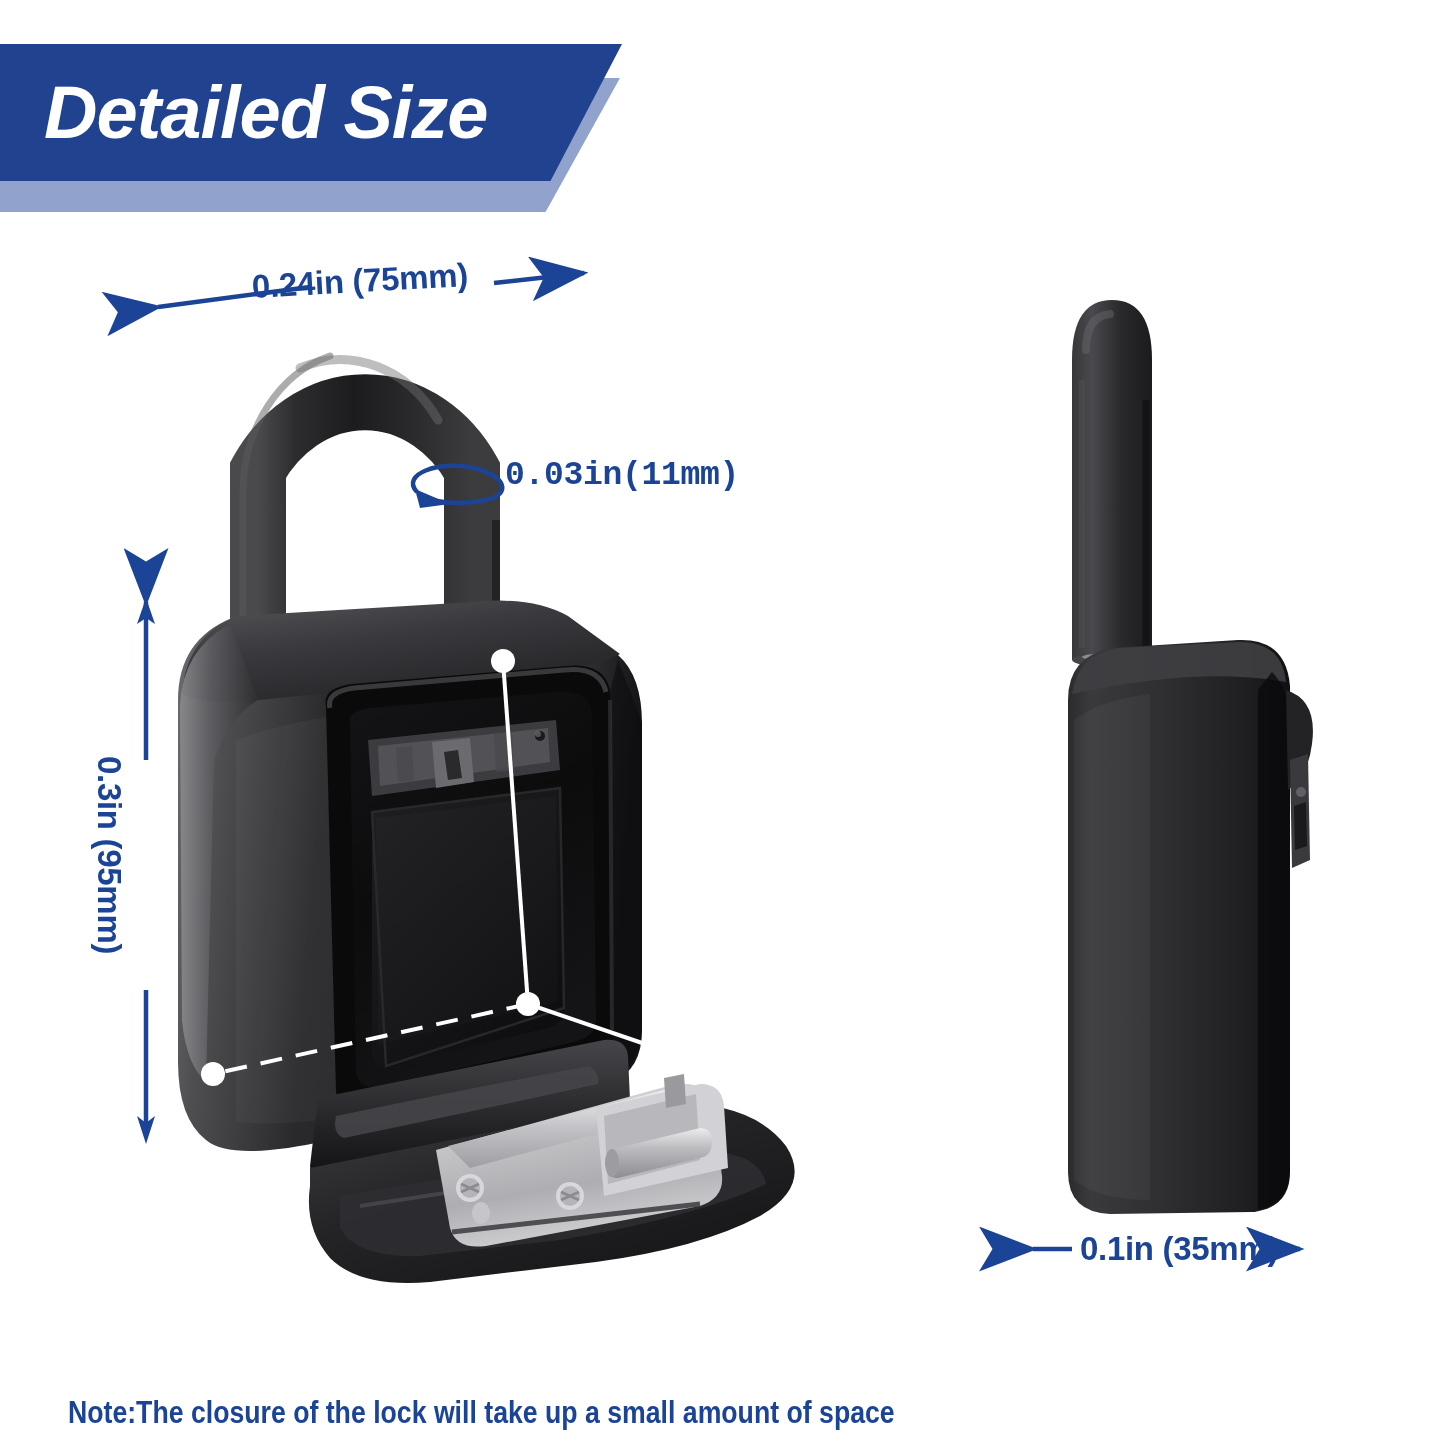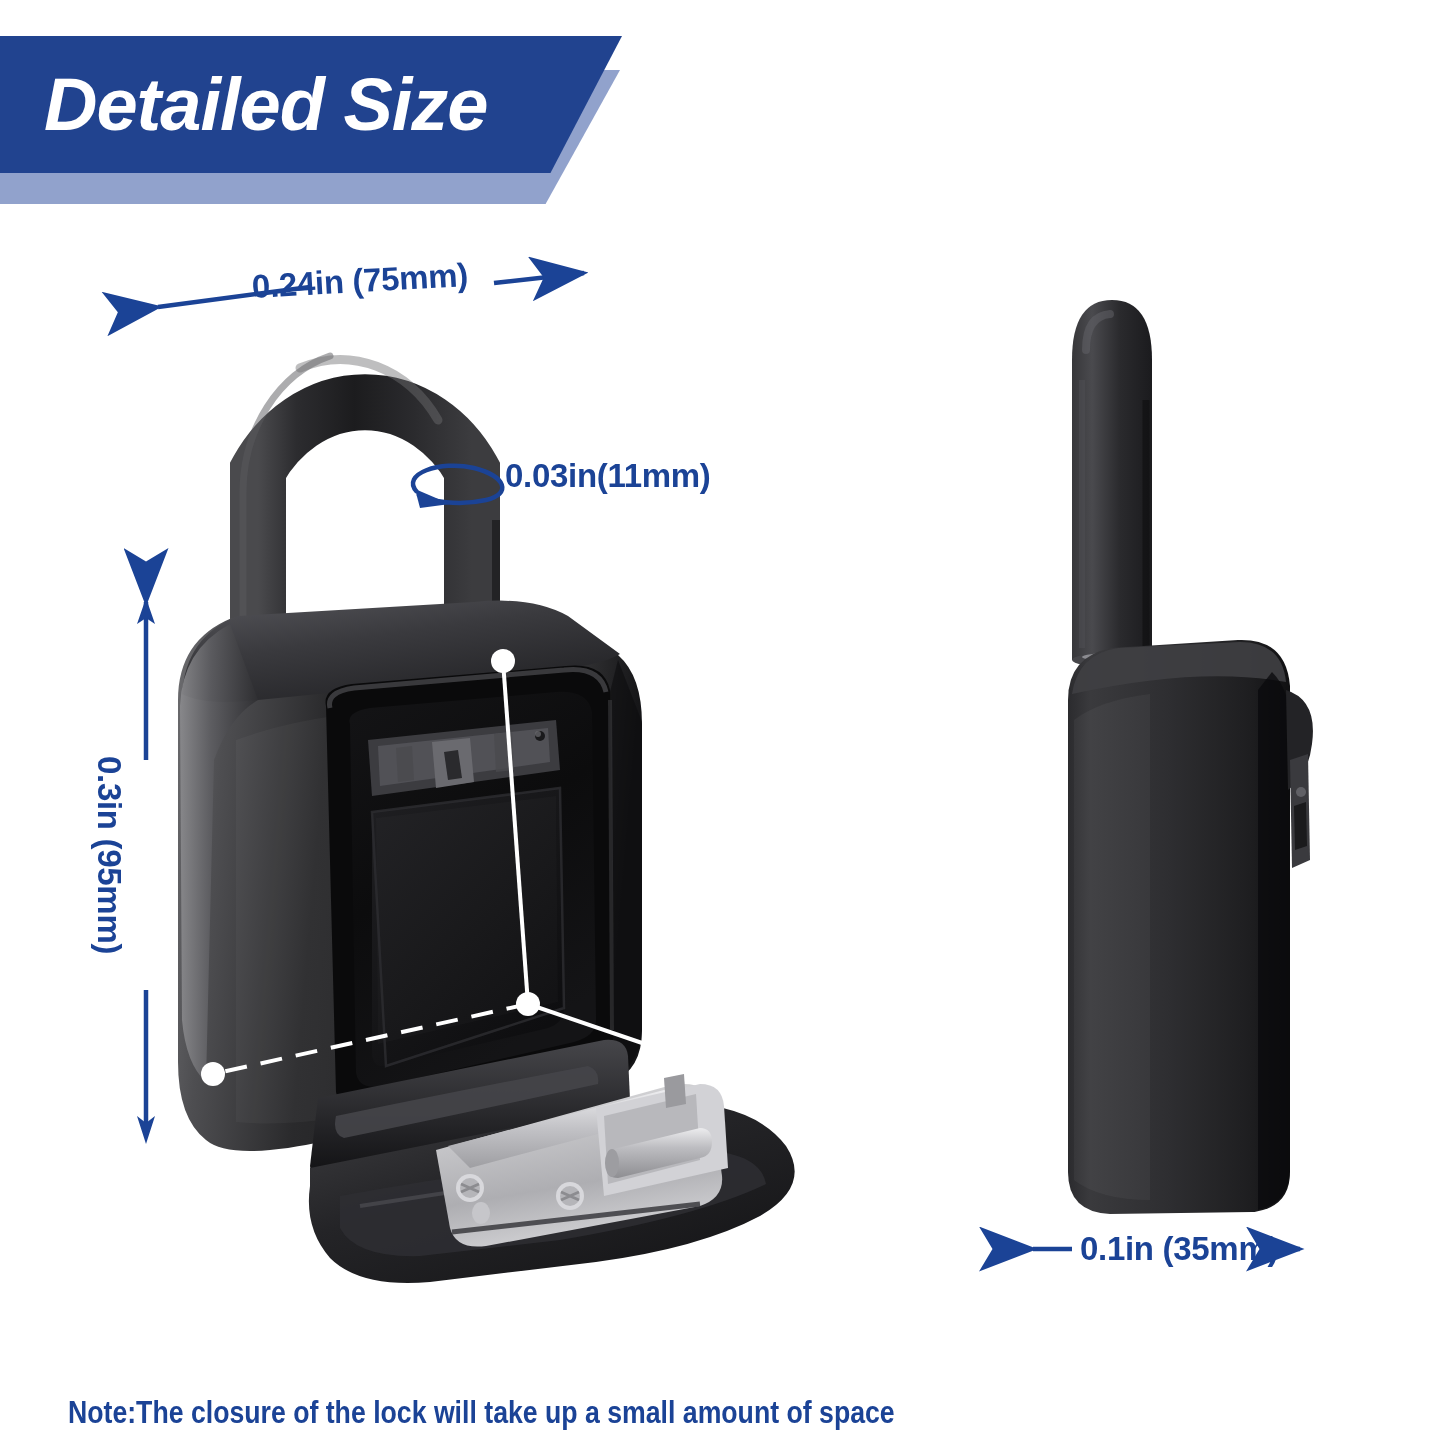--- a/index.html
+++ b/index.html
@@ -6,21 +6,21 @@
   body{
     width:1445px;height:1445px;
     background:#ffffff;
     font-family:"Liberation Sans", sans-serif;
     overflow:hidden;
     position:relative;
   }
   #stage{position:absolute;left:0;top:0;width:1445px;height:1445px;}
 
   
-  .banner-wrap{position:absolute;left:0;top:36px;width:700px;height:170px;}
+  .banner-wrap{position:absolute;left:0;top:44px;width:700px;height:170px;}
   .banner-shadow{
     position:absolute;left:0;top:34px;width:620px;height:134px;
     background:var(--accent-light,#91a2cc);
     clip-path:polygon(0 0, 100% 0, 88% 100%, 0 100%);
   }
   .banner-main{
     position:absolute;left:0;top:0;width:622px;height:137px;
     background:var(--accent,#21438f);
     clip-path:polygon(0 0, 100% 0, 88.5% 100%, 0 100%);
     display:flex;align-items:center;
@@ -428,21 +428,21 @@
 
     <g>
       <line x1="528" y1="1004" x2="648" y2="1045" stroke="#ffffff" stroke-width="4"></line>
     </g>
   </svg>
 
   <div class="txt-layer">
 
     <div class="dim-blue" style="left:252px; top:268px; transform:rotate(-3.2deg); transform-origin:left center;">0.24in (75mm)</div>
 
-    <div class="dim-blue" style="left:505px; top:457px;">0.03in(11mm)</div>
+    <div class="dim-blue" style="left:505px; top:457px;font-family:Liberation Mono, monospace;">0.03in(11mm)</div>
 
     <div class="dim-blue" style="left:128px; top:756px; transform:rotate(90deg); transform-origin:left top; white-space:nowrap;">0.3in (95mm)</div>
 
     <div class="dim-white" style="left:515px; top:750px; transform:rotate(90deg); transform-origin:left top;">0.21in (65mm)</div>
 
     <div class="dim-white" style="left:335px; top:994px; transform:rotate(-12deg); transform-origin:left center;">0.24in 75mm)</div>
 
     <div class="dim-white" style="left:531px; top:988px; transform:rotate(19deg); transform-origin:left center; font-size:29px;">0.08in(25mm)</div>
 
     <div class="dim-blue" style="left:1080px; top:1230px;">0.1in (35mm)</div>

